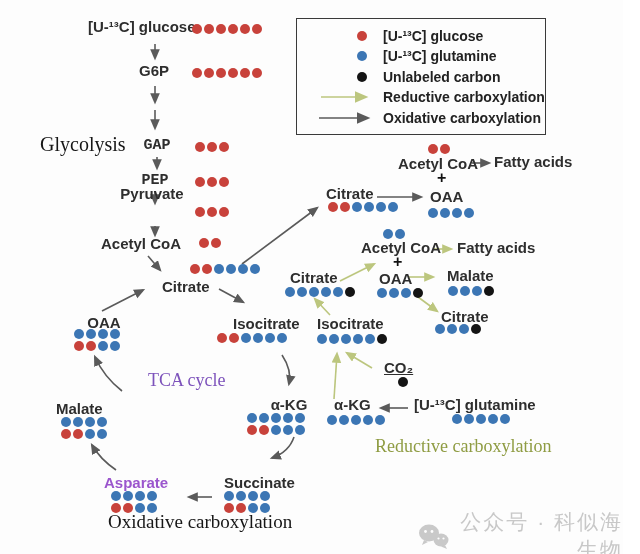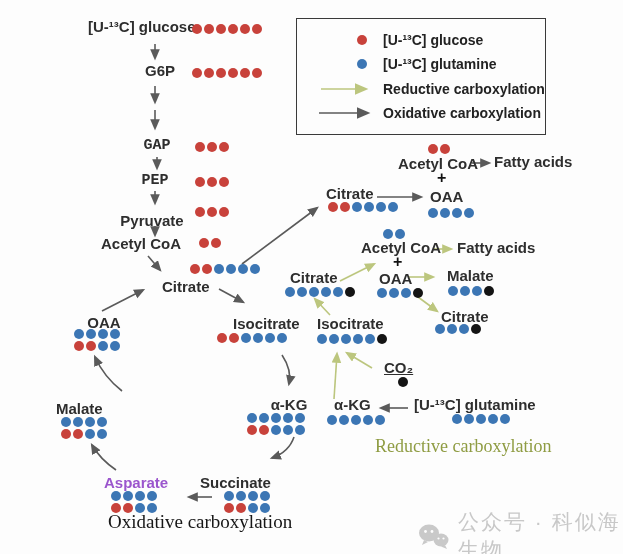--- a/index.html
+++ b/index.html
@@ -1,17 +1,17 @@
 <!DOCTYPE html>
 <html><head>
 <meta charset="utf-8">
 <style>
   html,body{margin:0;padding:0;background:#fff;}
   .stage{position:relative;width:623px;height:554px;background:#fdfdfd;overflow:hidden;
-         font-family:"Liberation Sans",sans-serif;}
+         font-family:"Liberation Sans",sans-serif;text-align:right;}
   svg.arrows{position:absolute;left:0;top:0;pointer-events:none;}
 
   .lbl{position:absolute;font-size:15px;font-weight:600;color:#2e2e2e;white-space:nowrap;line-height:1.05;}
   .cx{transform:translateX(-50%);}
   .serif{font-family:"Liberation Serif","DejaVu Serif",serif;font-weight:400;font-size:19px;color:#161616;}
   .tca-title{color:#7d53bb;font-size:18px;}
   .green-title{color:#8f9c43;font-size:18px;}
   .purple{color:#9b55cd;}
   .plus{font-size:16px;font-weight:700;color:#111;}
 
@@ -86,20 +86,26 @@
       <span class="lg-label">[U-¹³C] glucose</span>
     </div>
     <div class="lg-row">
       <span class="lg-icon">
           <span class="dot b"></span>
         </span>
       <span class="lg-label">[U-¹³C] glutamine</span>
     </div>
     <div class="lg-row">
       <span class="lg-icon">
+          <span class="dot k"></span>
+        </span>
+      <span class="lg-label">Unlabeled carbon</span>
+    </div>
+    <div class="lg-row">
+      <span class="lg-icon">
         <svg width="56" height="12">
             <defs>
               <marker id="lgG" markerWidth="9" markerHeight="9" refX="6" refY="3.5" orient="auto">
                 <path d="M0,0 L8,3.5 L0,7 z" fill="#bcc67e"></path>
               </marker>
             </defs>
         <line x1="2" y1="6" x2="46" y2="6" stroke="#bcc67e" stroke-width="1.7" marker-end="url(#lgG)"></line>
           </svg>
       </span>
       <span class="lg-label">Reductive carboxylation</span>
@@ -124,52 +130,53 @@
       <div class="dot-row">
         <span class="dot r"></span>
         <span class="dot r"></span>
         <span class="dot r"></span>
         <span class="dot r"></span>
         <span class="dot r"></span>
         <span class="dot r"></span>
       </div>
     </div>
 
-  <span class="lbl cx" style="left:160px;top:63px;">G6P</span>
+  <span class="lbl cx" style="left:154px;top:63px;">G6P</span>
   <div class="dots" style="left:192px;top:68px;">
       <div class="dot-row">
         <span class="dot r"></span>
         <span class="dot r"></span>
         <span class="dot r"></span>
         <span class="dot r"></span>
         <span class="dot r"></span>
         <span class="dot r"></span>
       </div>
     </div>
 
+  <span class="lbl serif" style="left:40px;top:134px;font-size:20px;">Glycolysis</span>
 
   <span class="lbl cx" style="left:157px;top:138px;font-family:Liberation Mono, monospace;">GAP</span>
   <div class="dots" style="left:195px;top:142px;">
       <div class="dot-row">
         <span class="dot r"></span>
         <span class="dot r"></span>
         <span class="dot r"></span>
       </div>
     </div>
 
   <span class="lbl cx" style="left:155px;top:173px;font-family:Liberation Mono, monospace;">PEP</span>
   <div class="dots" style="left:195px;top:177px;">
       <div class="dot-row">
         <span class="dot r"></span>
         <span class="dot r"></span>
         <span class="dot r"></span>
       </div>
     </div>
 
-  <span class="lbl cx" style="left:152px;top:213px;">Pyruvate</span>
+  <span class="lbl cx" style="left:152px;top:186px;">Pyruvate</span>
   <div class="dots" style="left:195px;top:207px;">
       <div class="dot-row">
         <span class="dot r"></span>
         <span class="dot r"></span>
         <span class="dot r"></span>
       </div>
     </div>
 
   <span class="lbl cx" style="left:141px;top:236px;">Acetyl CoA</span>
   <div class="dots" style="left:199px;top:238px;">
@@ -200,20 +207,21 @@
         <span class="dot b"></span>
       </div>
       <div class="dot-row">
         <span class="dot r"></span>
         <span class="dot r"></span>
         <span class="dot b"></span>
         <span class="dot b"></span>
       </div>
     </div>
 
+  <span class="lbl serif tca-title" style="left:148px;top:371px;">TCA cycle</span>
 
   <span class="lbl" style="left:56px;top:401px;">Malate</span>
   <div class="dots" style="left:61px;top:417px;">
       <div class="dot-row">
         <span class="dot b"></span>
         <span class="dot b"></span>
         <span class="dot b"></span>
         <span class="dot b"></span>
       </div>
       <div class="dot-row">
@@ -233,21 +241,21 @@
         <span class="dot b"></span>
       </div>
       <div class="dot-row">
         <span class="dot r"></span>
         <span class="dot r"></span>
         <span class="dot b"></span>
         <span class="dot b"></span>
       </div>
     </div>
 
-  <span class="lbl" style="left:200px;top:475px;">Succinate</span>
+  <span class="lbl" style="left:224px;top:475px;">Succinate</span>
   <div class="dots" style="left:224px;top:491px;">
       <div class="dot-row">
         <span class="dot b"></span>
         <span class="dot b"></span>
         <span class="dot b"></span>
         <span class="dot b"></span>
       </div>
       <div class="dot-row">
         <span class="dot r"></span>
         <span class="dot r"></span>

